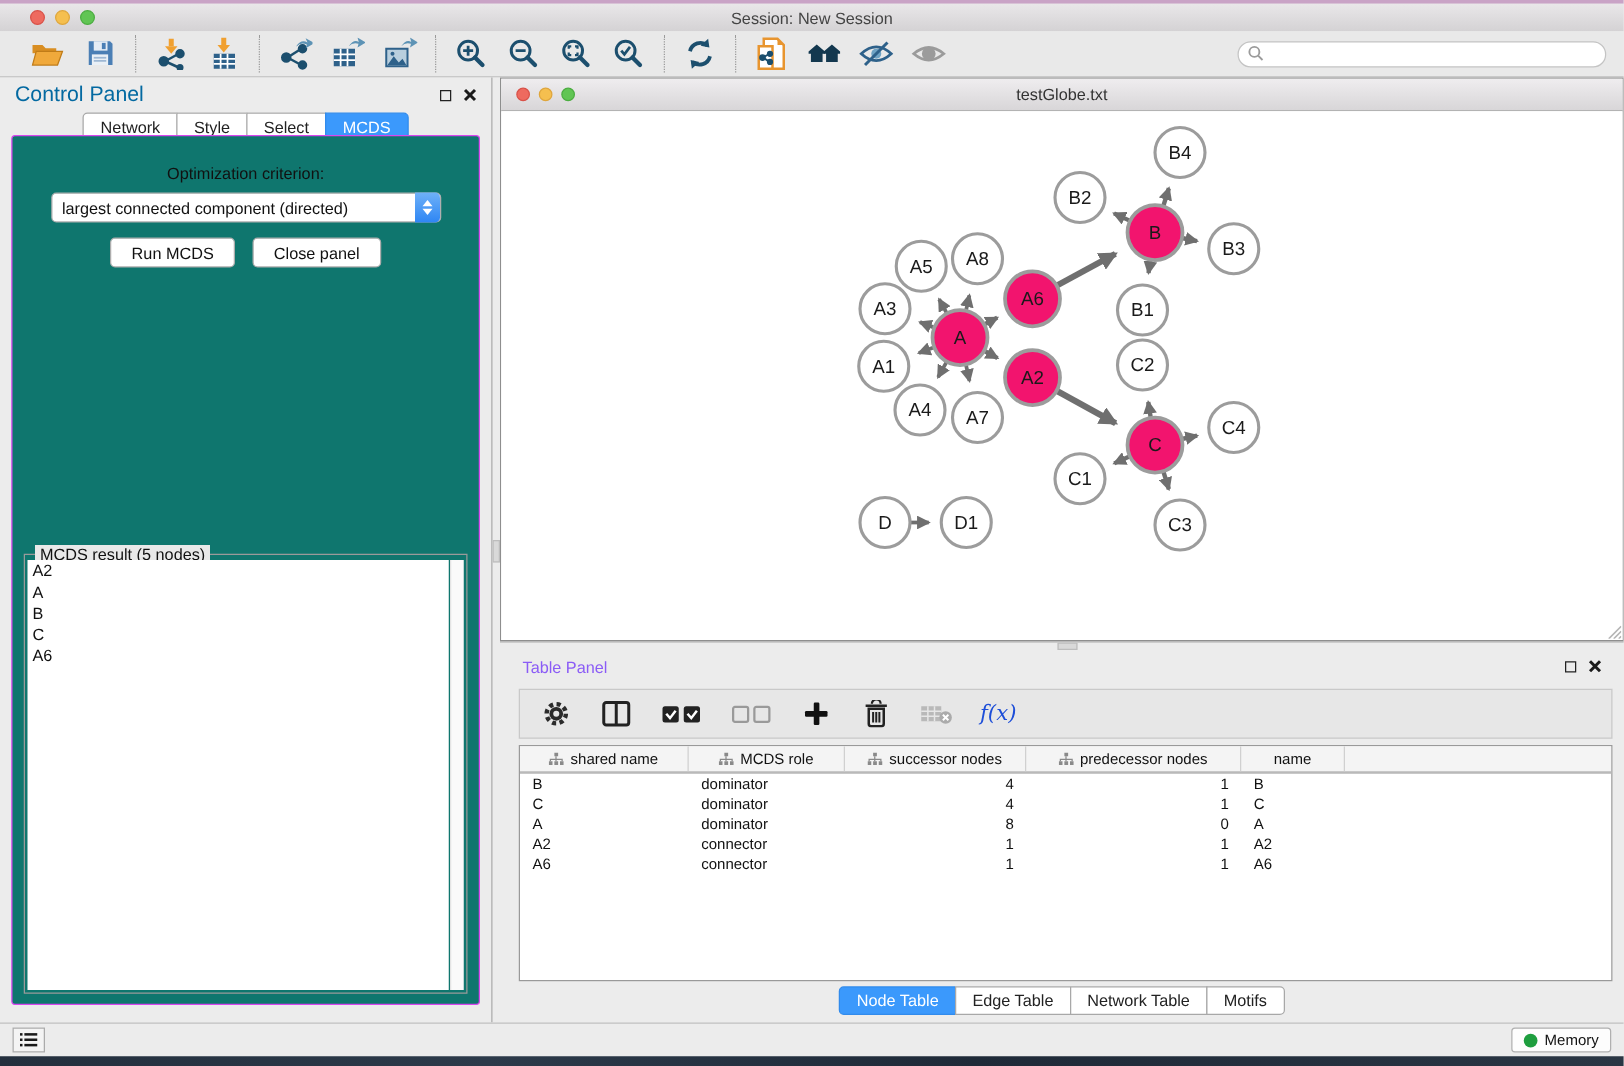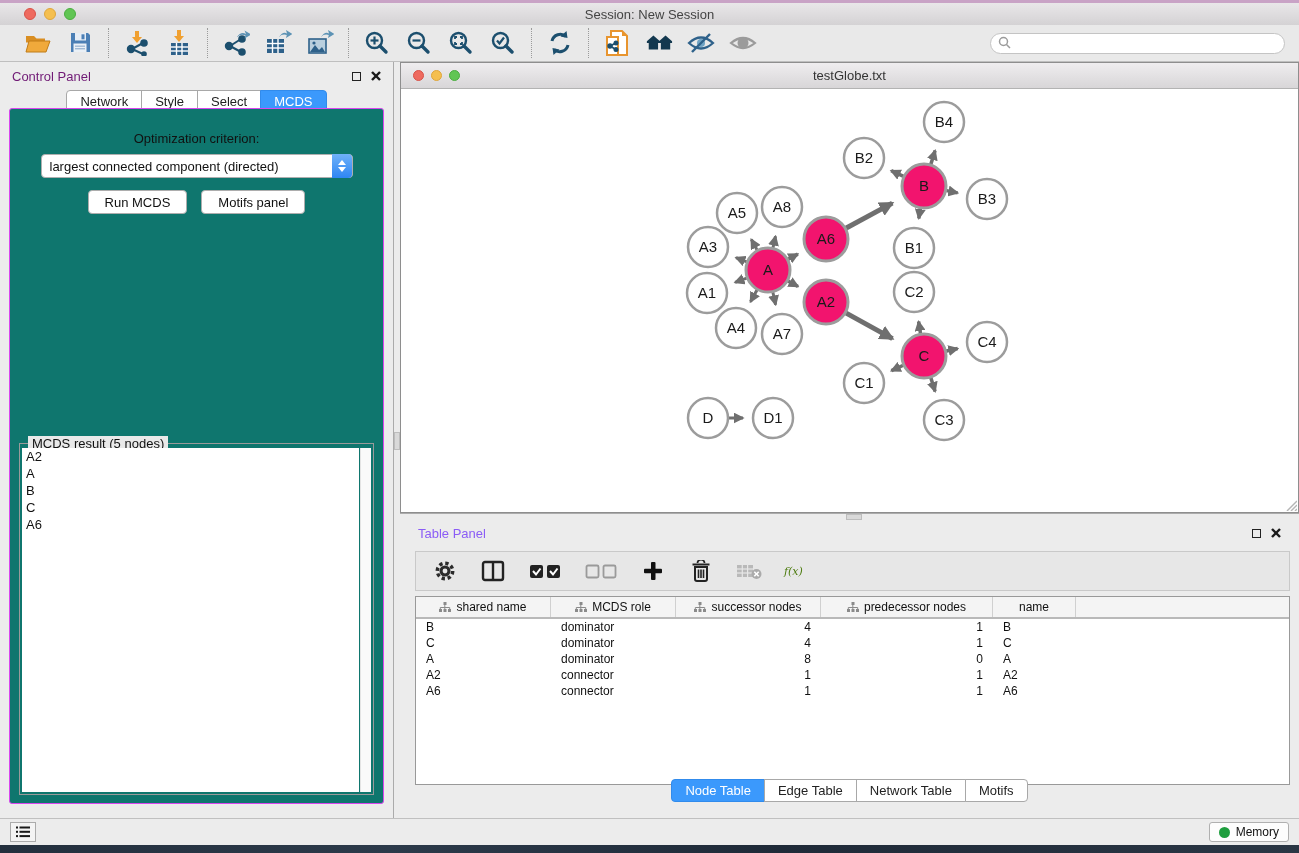--- a/index.html
+++ b/index.html
@@ -23,21 +23,21 @@
   .tb-group + .tb-group { border-left:1px dotted #9B9B9B; }
   .tb-btn { width:28px; height:28px; display:flex; align-items:center; justify-content:center; cursor:pointer; }
   #toolbar-search-wrap { margin-left:auto; position:relative; margin-right:4px; }
   #toolbar-search { width:295px; height:21px; border:1px solid #C4C4C4; border-radius:11px; background:#fff;
     padding:0 8px 0 24px; font-size:12px; outline:none; }
   #search-glyph { position:absolute; left:8px; top:3px; width:13px; height:13px; }
 
   
   #control-panel { position:absolute; left:0; top:62px; width:393px; height:756px; background:#ECECEC; }
   .panel-header { height:28px; display:flex; align-items:center; padding:0 12px; }
-  .panel-header .ph-title { font-size:13px; color:#701a75; }
+  .panel-header .ph-title { font-size:17px; color:#0369a1; }
   .ph-btns { margin-left:auto; display:flex; align-items:center; gap:10px; }
   .float-box { width:9px; height:9px; border:1.5px solid #222; display:inline-block; cursor:pointer; }
   .seg-tabs { display:flex; justify-content:center; }
   .seg-tab { font-size:13px; color:#222; background:#fff; border:1px solid #A8A8A8; padding:3px 13px;
     margin-left:-1px; cursor:pointer; }
   .seg-tab:first-child { border-radius:4px 0 0 4px; margin-left:0; }
   .seg-tab:last-child { border-radius:0 4px 4px 0; }
   .seg-tab.active { background:#3B99FC; border-color:#318BEC; color:#fff; }
   #cp-body { position:absolute; left:9px; right:9px; top:46px; bottom:14px; border:1px solid #d946ef;
     border-radius:3px; background:#0f766e; }
@@ -76,29 +76,29 @@
   #graph-svg text { font-family:"Liberation Sans",sans-serif; }
   #nw-resize { position:absolute; right:1px; bottom:1px; width:13px; height:13px; cursor:nwse-resize; }
 
   
   #table-panel { position:absolute; left:400px; top:520px; width:899px; height:298px; background:#ECECEC; }
   #tp-header { height:26px; display:flex; align-items:center; padding:0 18px; }
   #tp-header .ph-title { font-size:13px; color:#8b5cf6; }
   #tp-toolbar { position:absolute; left:15px; right:9px; top:31px; height:40px; background:#E7E7E7;
     border:1px solid #C9C9C9; display:flex; align-items:center; gap:22px; padding:0 16px; }
   .tpt-btn { display:flex; align-items:center; justify-content:center; width:26px; height:26px; cursor:pointer; }
-  #fx-label { font-family:"DejaVu Serif", serif; font-style:italic; font-size:11px; color:#4d7c0f; cursor:default; }
+  #fx-label { font-family:"DejaVu Serif", serif; font-style:italic; font-size:17px; color:#1d4ed8; cursor:default; }
   #data-table { position:absolute; left:15px; right:9px; top:76px; bottom:33px; background:#fff; border:1px solid #999; overflow:hidden; }
   #tbl-header { display:flex; height:22px; border-bottom:2px solid #B9B9B9; background:#F4F4F4; }
   .th-cell { display:flex; align-items:center; justify-content:center; gap:5px; font-size:12px; color:#111;
     border-right:1px solid #D0D0D0; height:100%; cursor:pointer; }
   .tbl-row { display:flex; height:16px; align-items:center; }
   .td-cell { font-size:12px; color:#111; height:100%; line-height:16px; padding:0 10px; white-space:nowrap; overflow:hidden; }
   .td-right { text-align:right; }
-  #tp-tabs { position:absolute; left:0; right:0; bottom:16px; display:flex; justify-content:center; }
+  #tp-tabs { position:absolute; left:0; right:0; bottom:6px; display:flex; justify-content:center; }
 
   
   #status-bar { position:absolute; left:0; top:818px; width:1299px; height:27px; background:#ECECEC;
     border-top:1px solid #C0C0C0; display:flex; align-items:center; padding:0 10px; }
   #list-btn { width:26px; height:20px; background:#F4F4F4; border:1px solid #ABABAB; display:flex;
     align-items:center; justify-content:center; cursor:pointer; }
   #memory-btn { margin-left:auto; height:20px; background:#FDFDFD; border:1px solid #B0B0B0; border-radius:3px;
     display:flex; align-items:center; gap:6px; padding:0 9px; cursor:pointer; }
   #memory-dot { width:11px; height:11px; border-radius:50%; background:#1E9E3E; }
   #memory-btn span.lbl { font-size:12px; color:#111; }
@@ -315,21 +315,21 @@
       <div id="opt-label">Optimization criterion:</div>
       <div id="criterion-select">
         <span class="sel-text">largest connected component (directed)</span>
         <span class="spinner">
             <span class="spin-up"></span>
             <span class="spin-dn"></span>
           </span>
       </div>
       <div id="cp-buttons">
         <button class="cp-btn">Run MCDS</button>
-        <button class="cp-btn">Motifs panel</button>
+        <button class="cp-btn">Close panel</button>
       </div>
       <div id="result-box">
         <span id="result-legend">MCDS result (5 nodes)</span>
         <div id="result-list">
             <div>A2</div>
             <div>A</div>
             <div>B</div>
             <div>C</div>
             <div>A6</div>
           </div>

